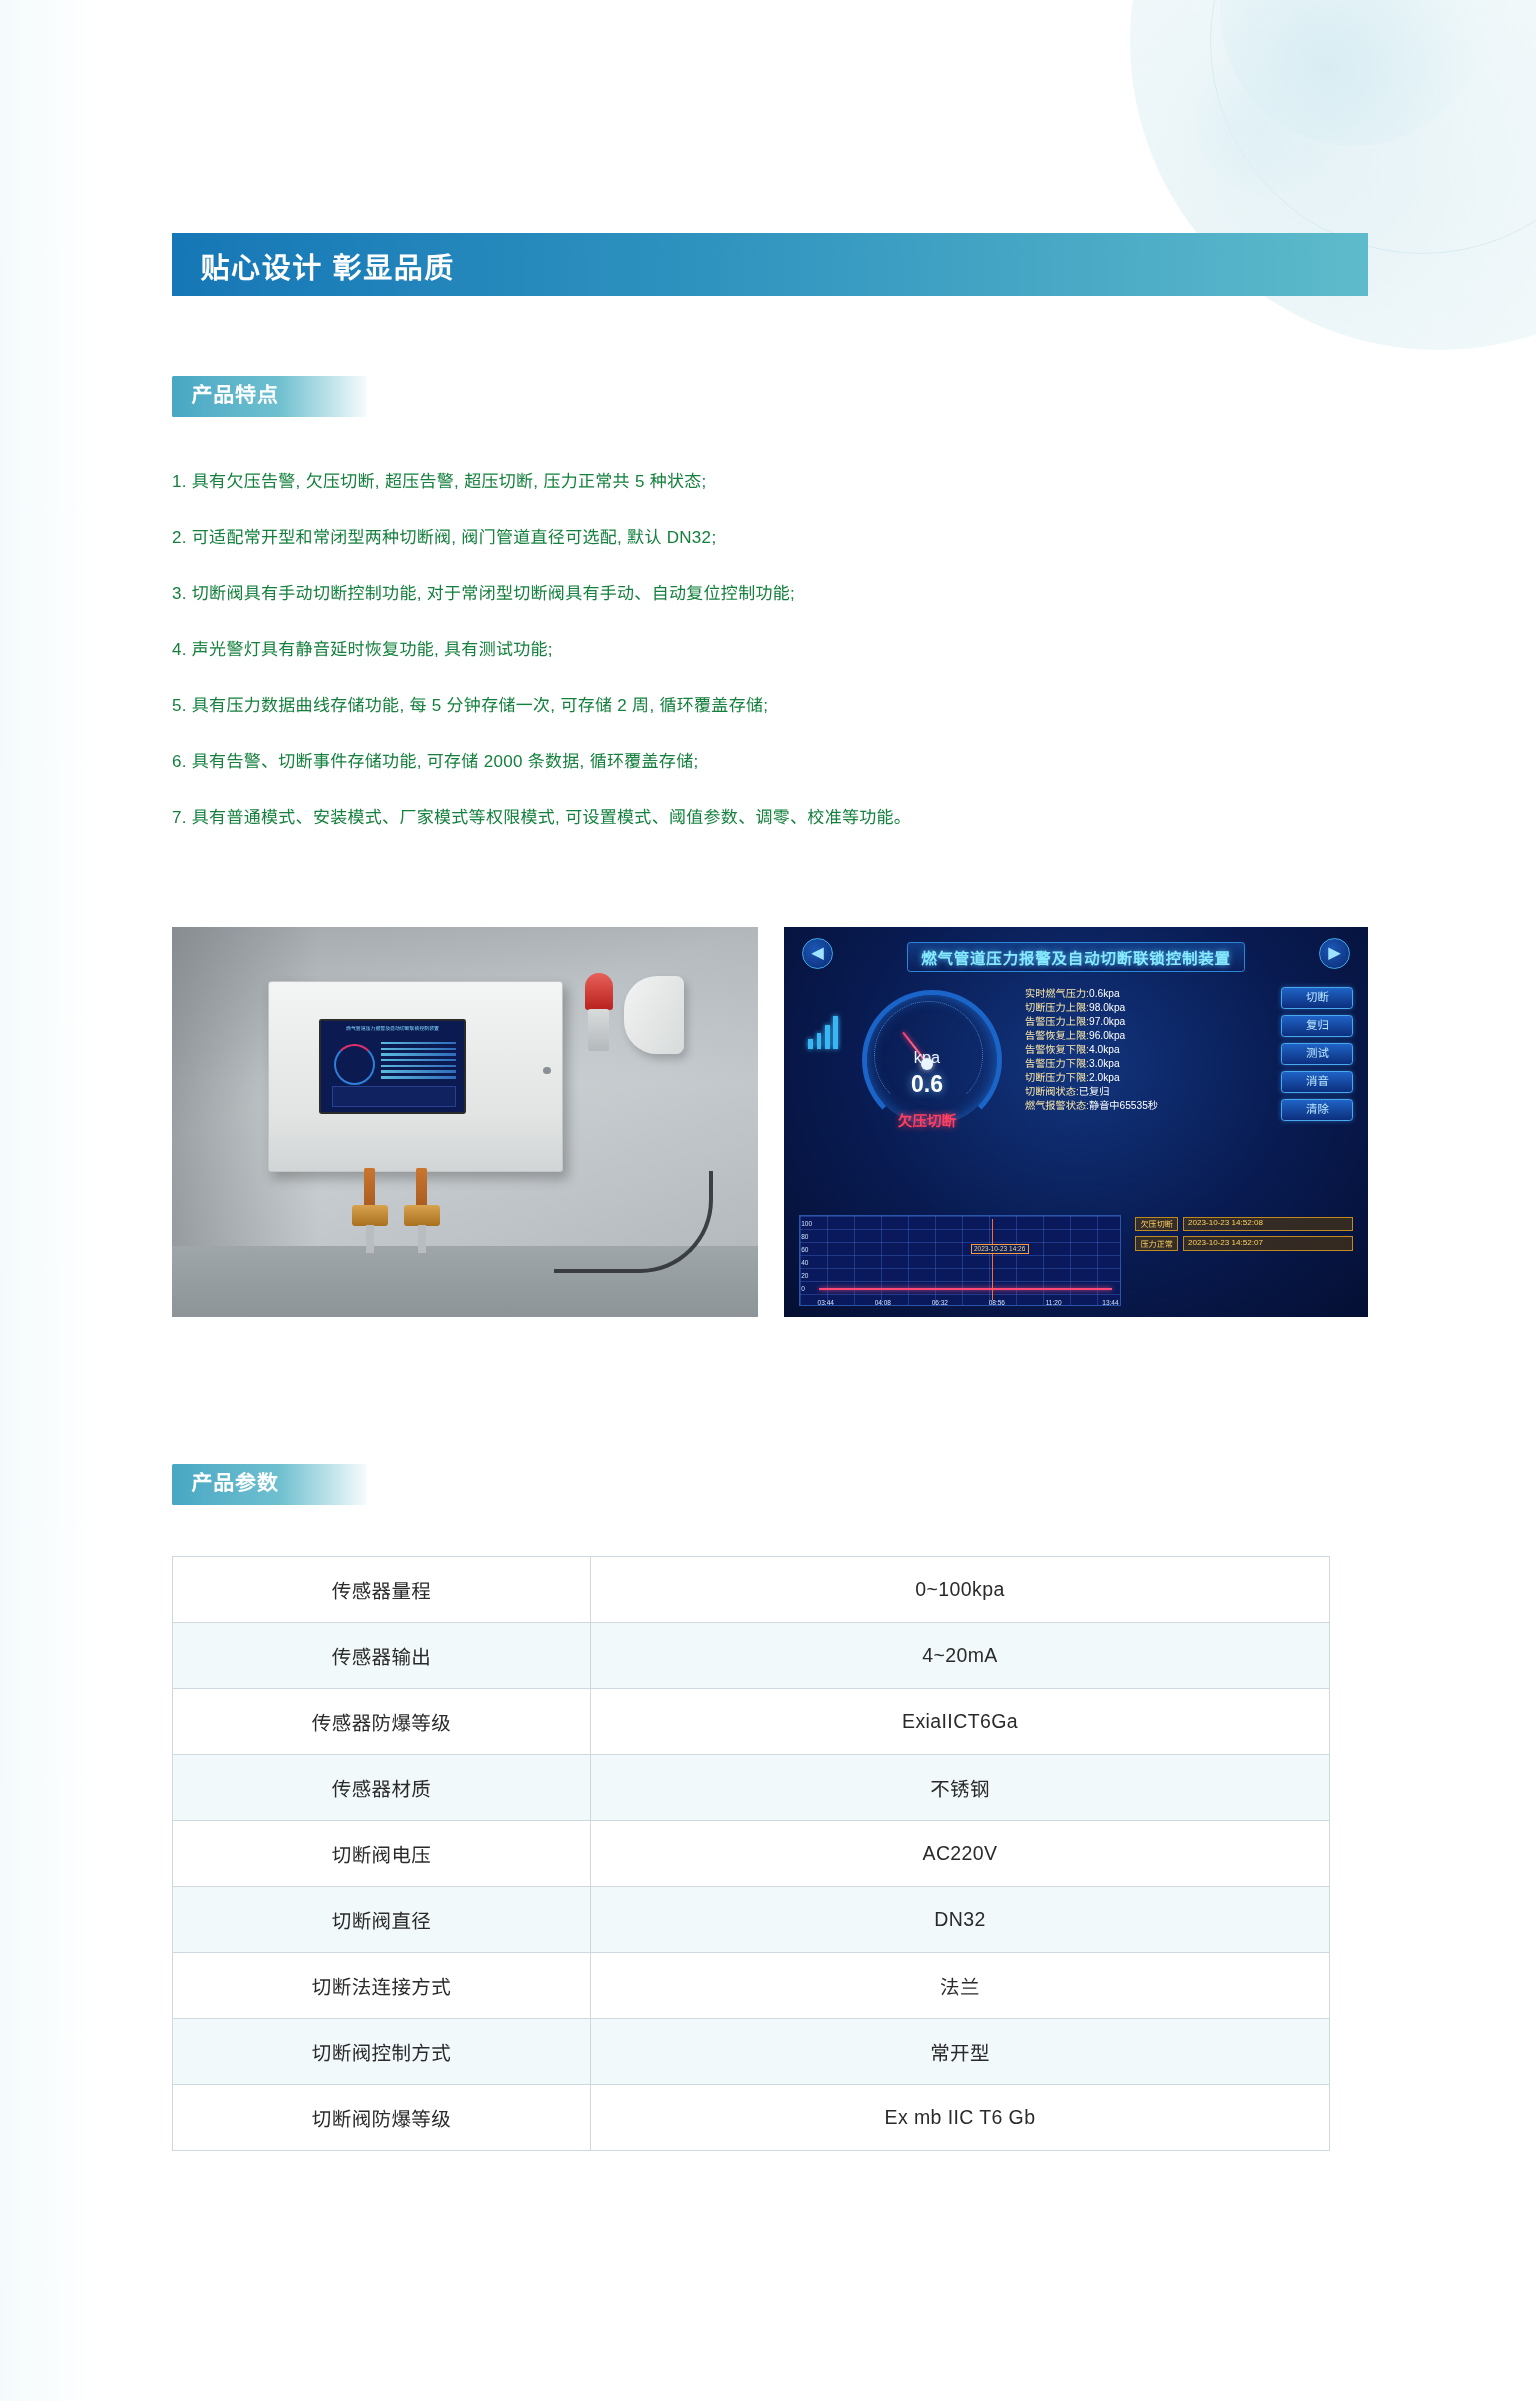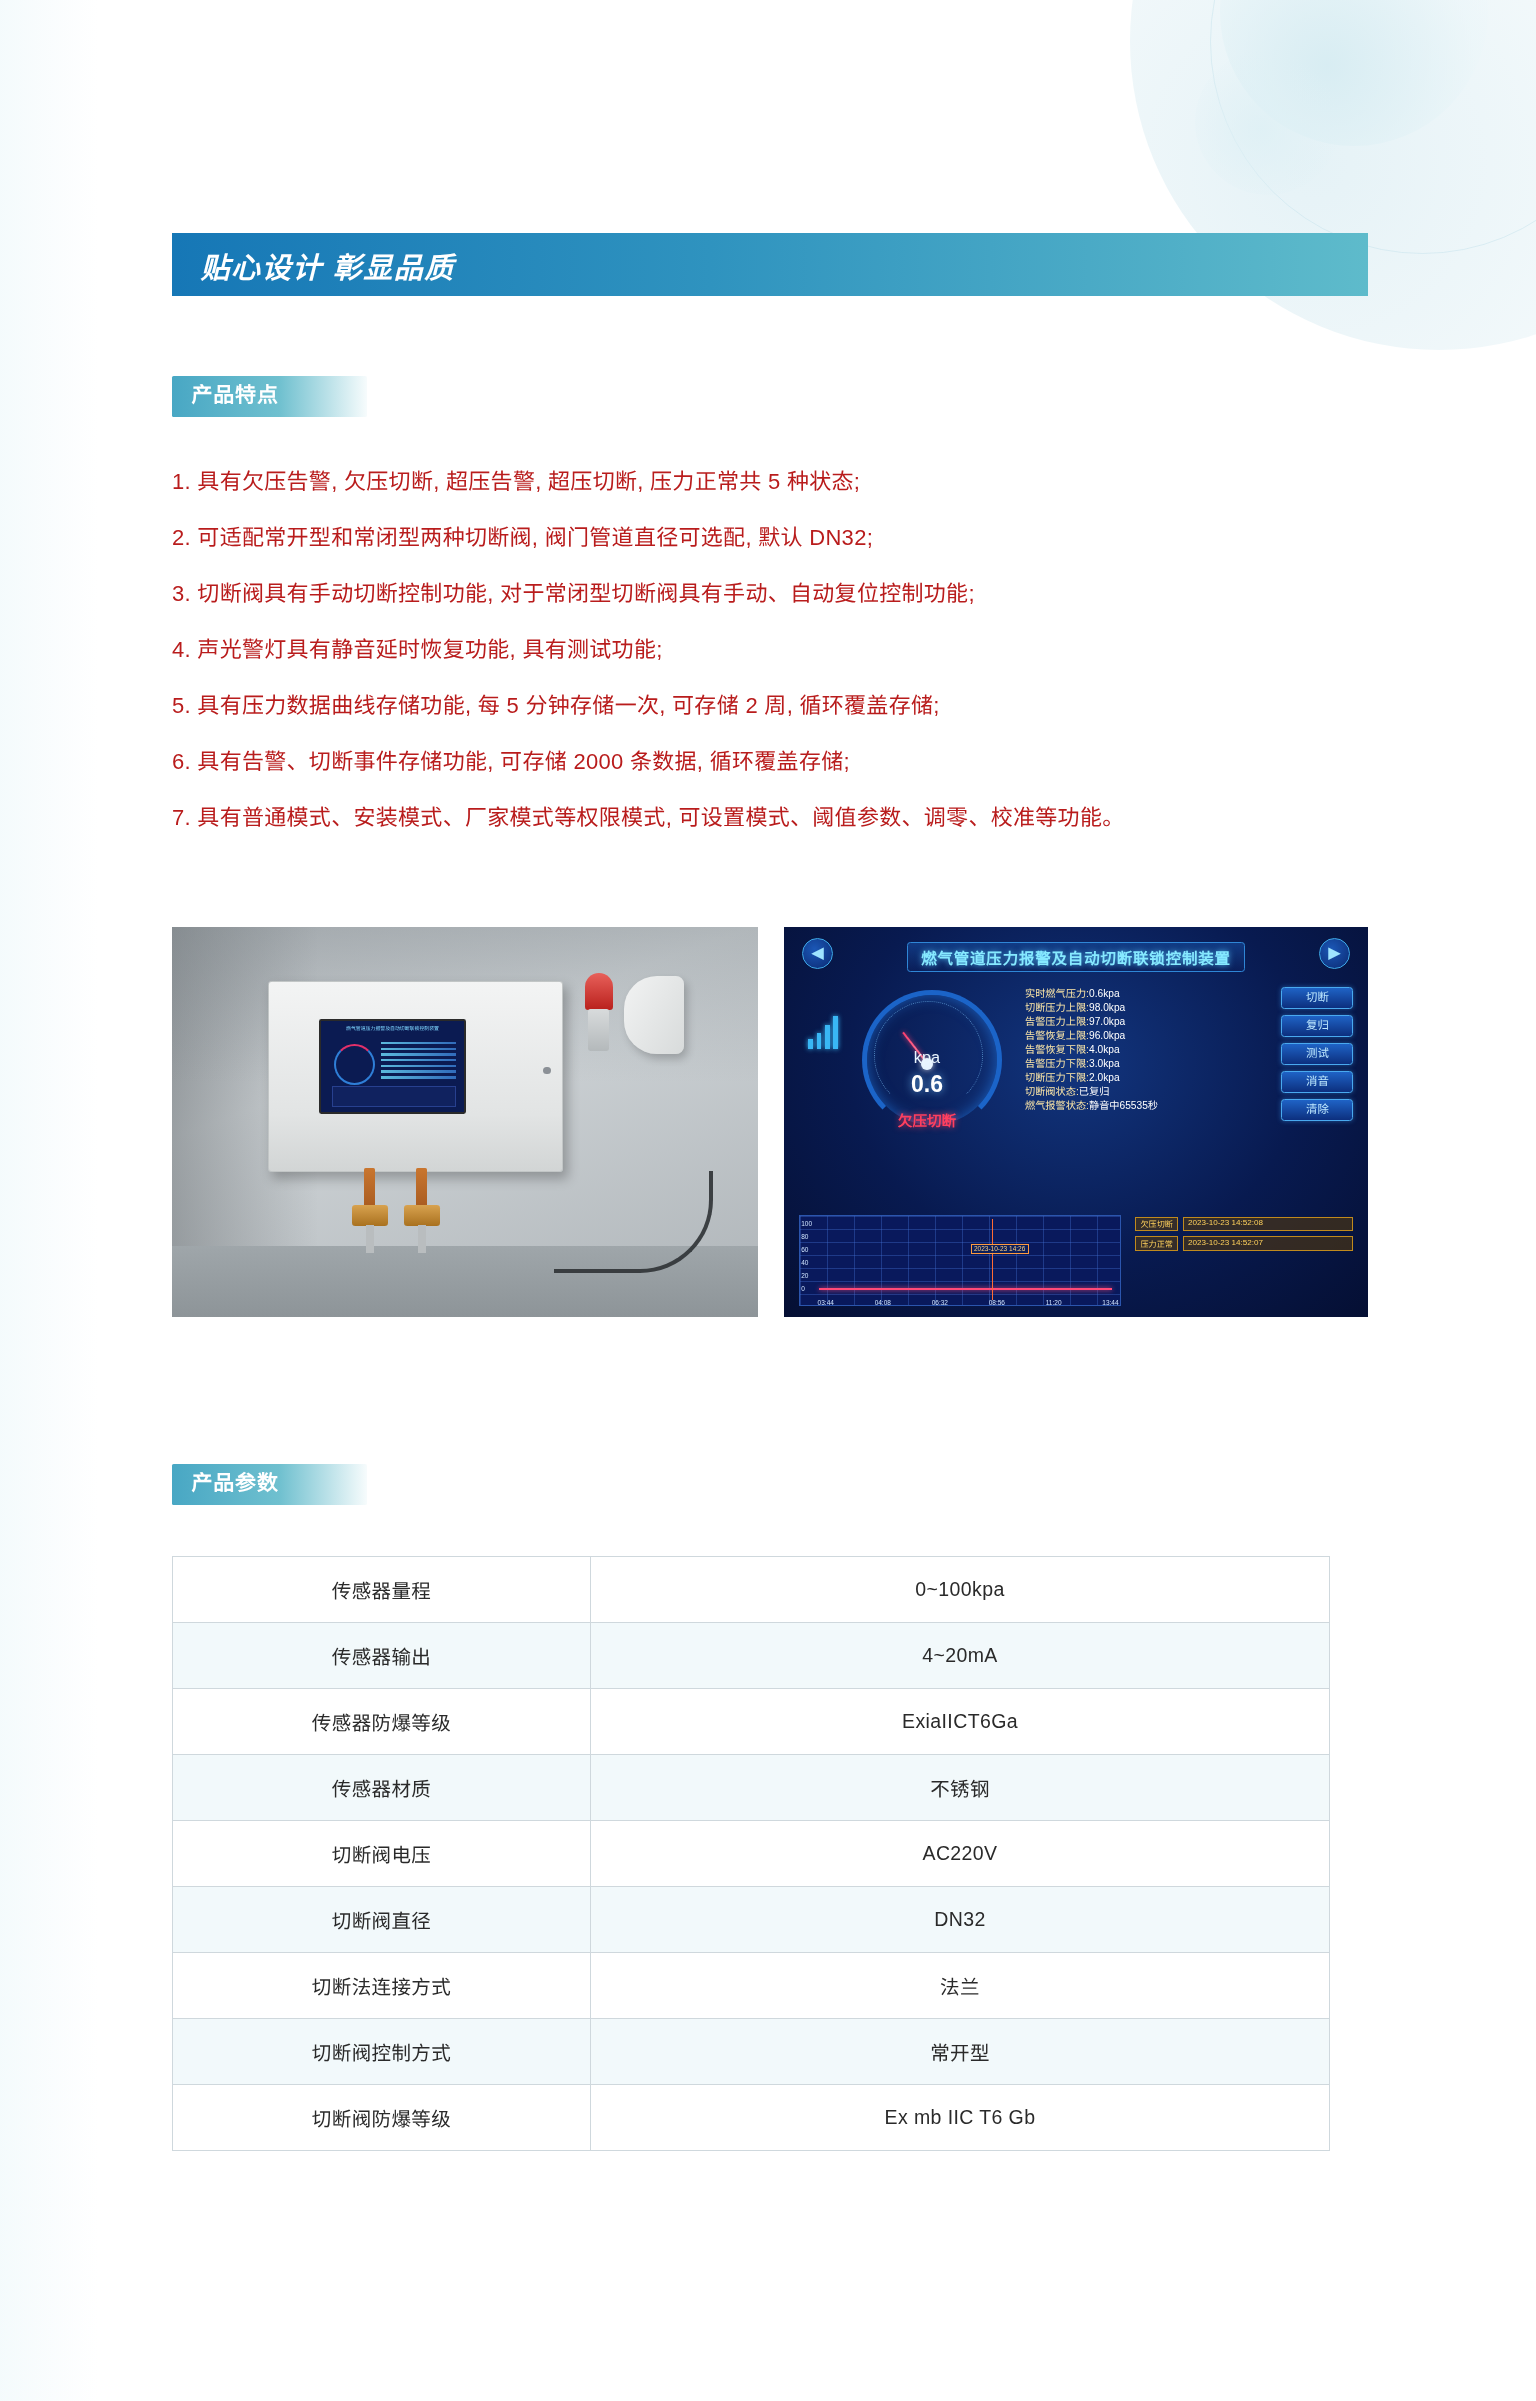--- a/index.html
+++ b/index.html
@@ -65,21 +65,20 @@
     background: linear-gradient(90deg, #1677b6 0%, #2f93bf 45%, #5ebbcb 100%);
     display: flex;
     align-items: center;
   }
   .title-bar .title-text {
     color: #ffffff;
     font-size: 29px;
     font-weight: bold;
     letter-spacing: 1.6px;
     margin-left: 28.5px;
-    font-style: italic;
   }
 
   
   .section-tab {
     position: absolute;
     height: 34px;
     display: flex;
     align-items: center;
   }
   .section-tab .tab-bg {
@@ -102,22 +101,22 @@
   #tab-params   { left: 172px; top: 1464px; }
 
   
   .feature-list {
     position: absolute;
     left: 172px;
     top: 468px;
     width: 1220px;
   }
   .feature-item {
-    font-size: 22px;
-    color: #b91c1c;
+    font-size: 17px;
+    color: #15803d;
     line-height: 28px;
     margin-bottom: 28px;
     letter-spacing: 0.3px;
     white-space: nowrap;
   }
 
   
   .photo-row {
     position: absolute;
     left: 172px;

